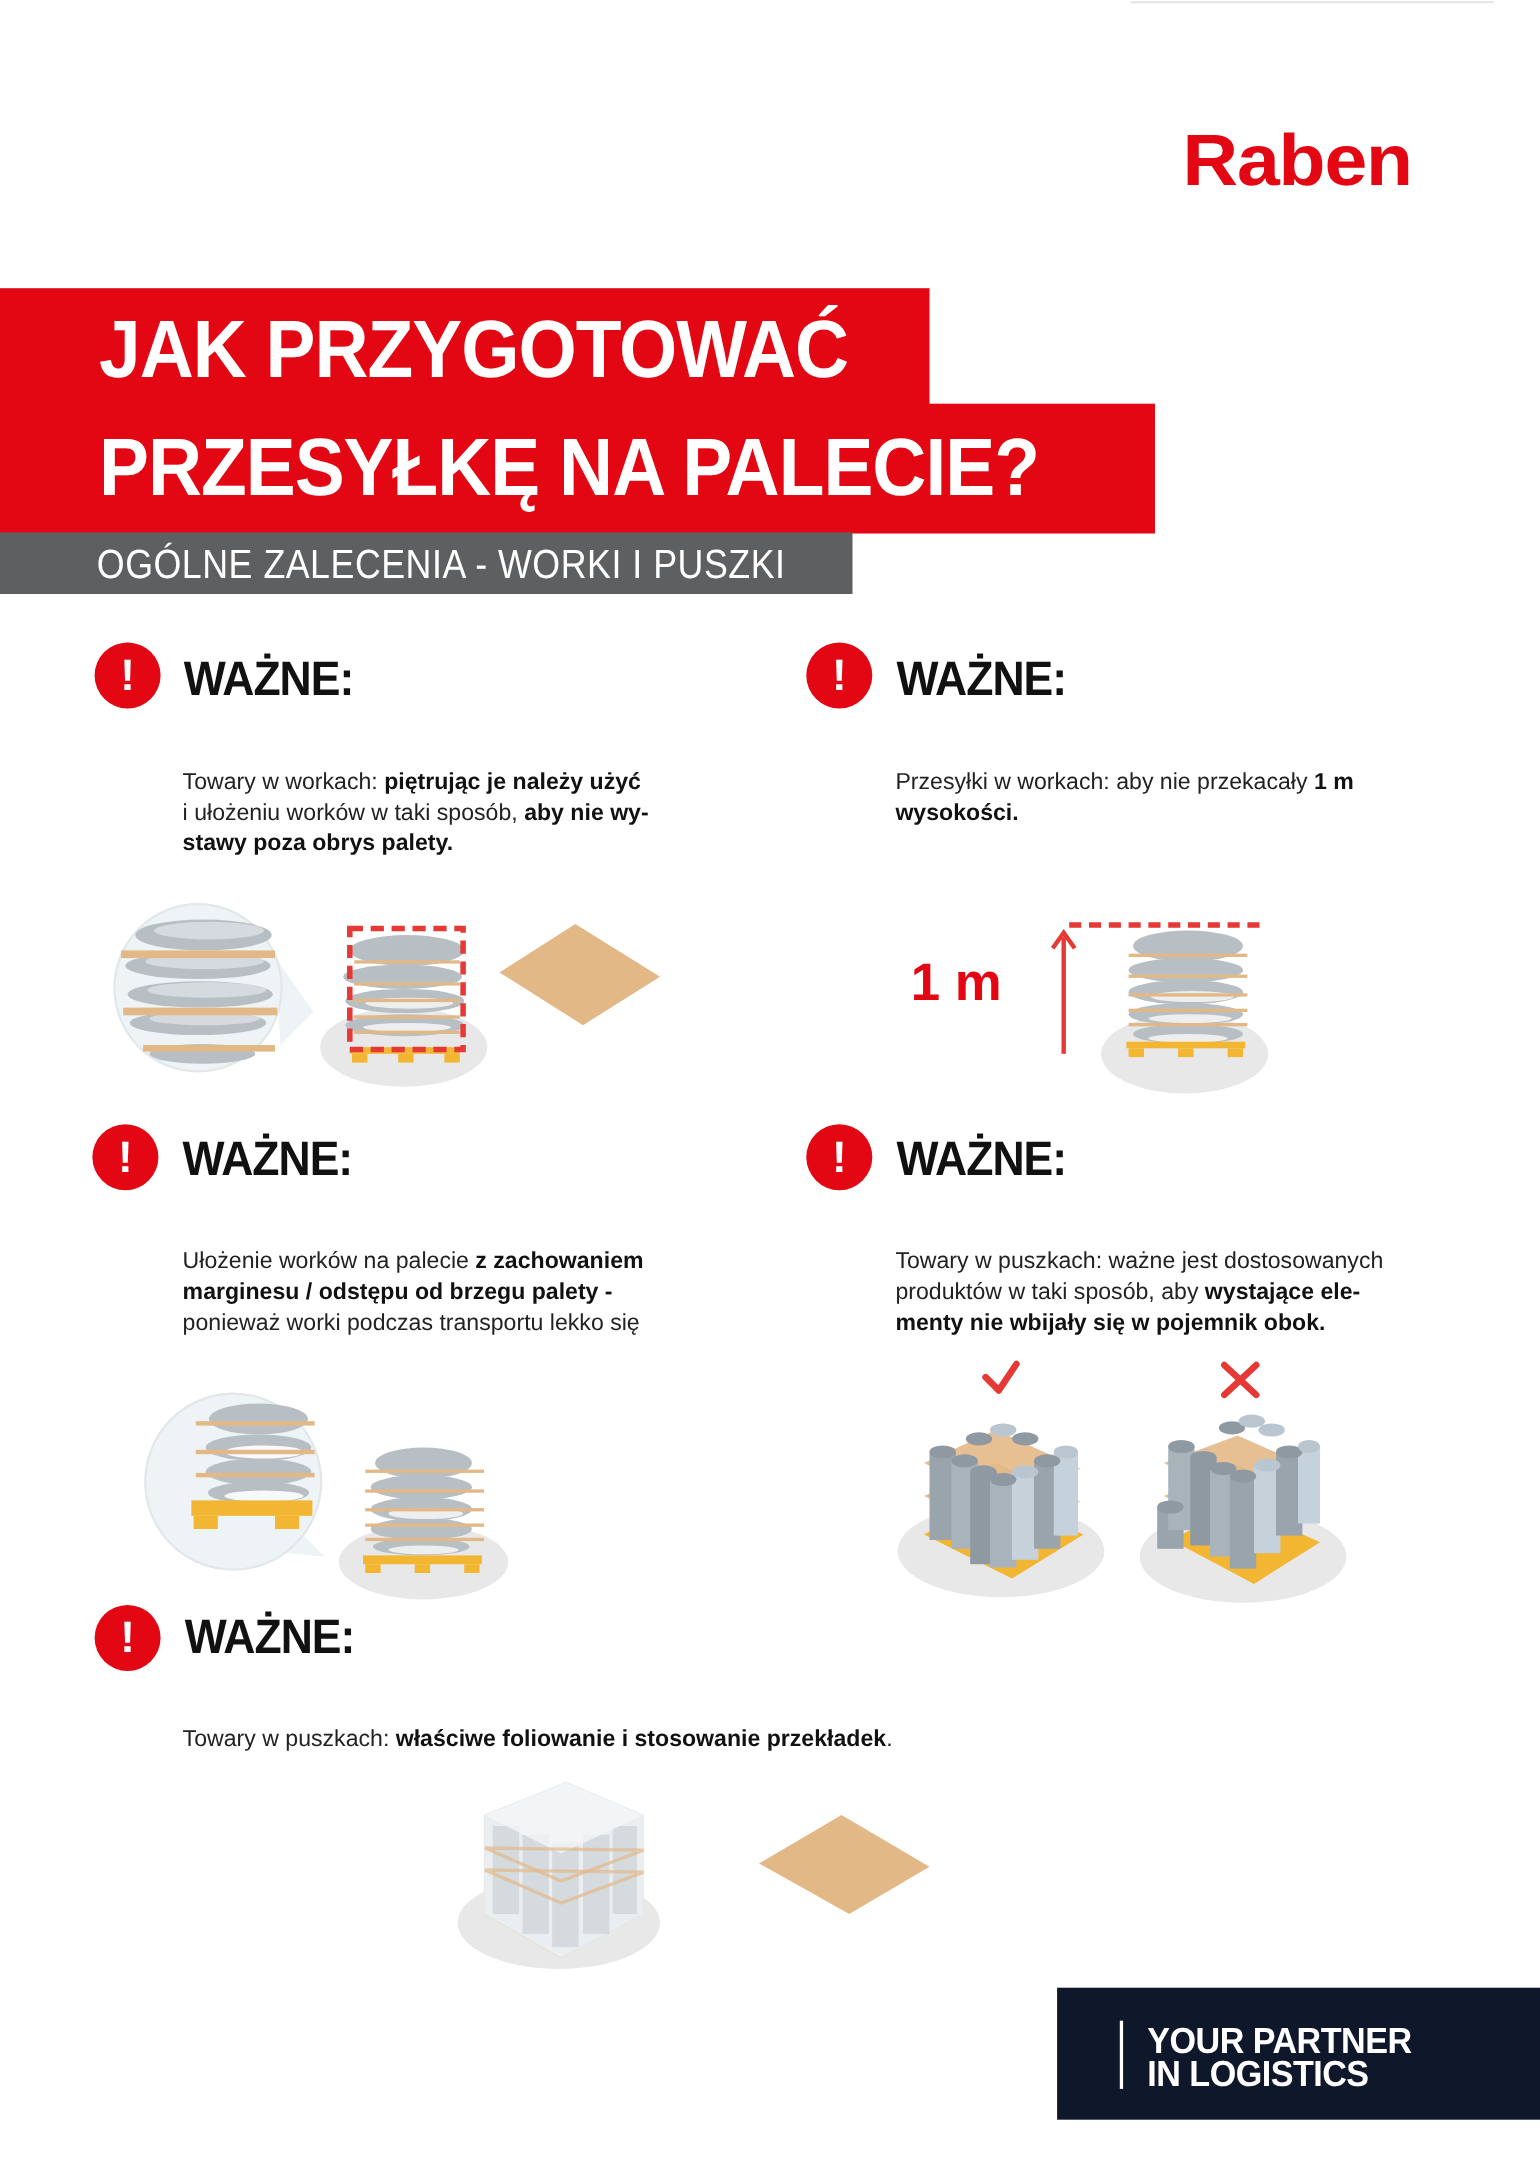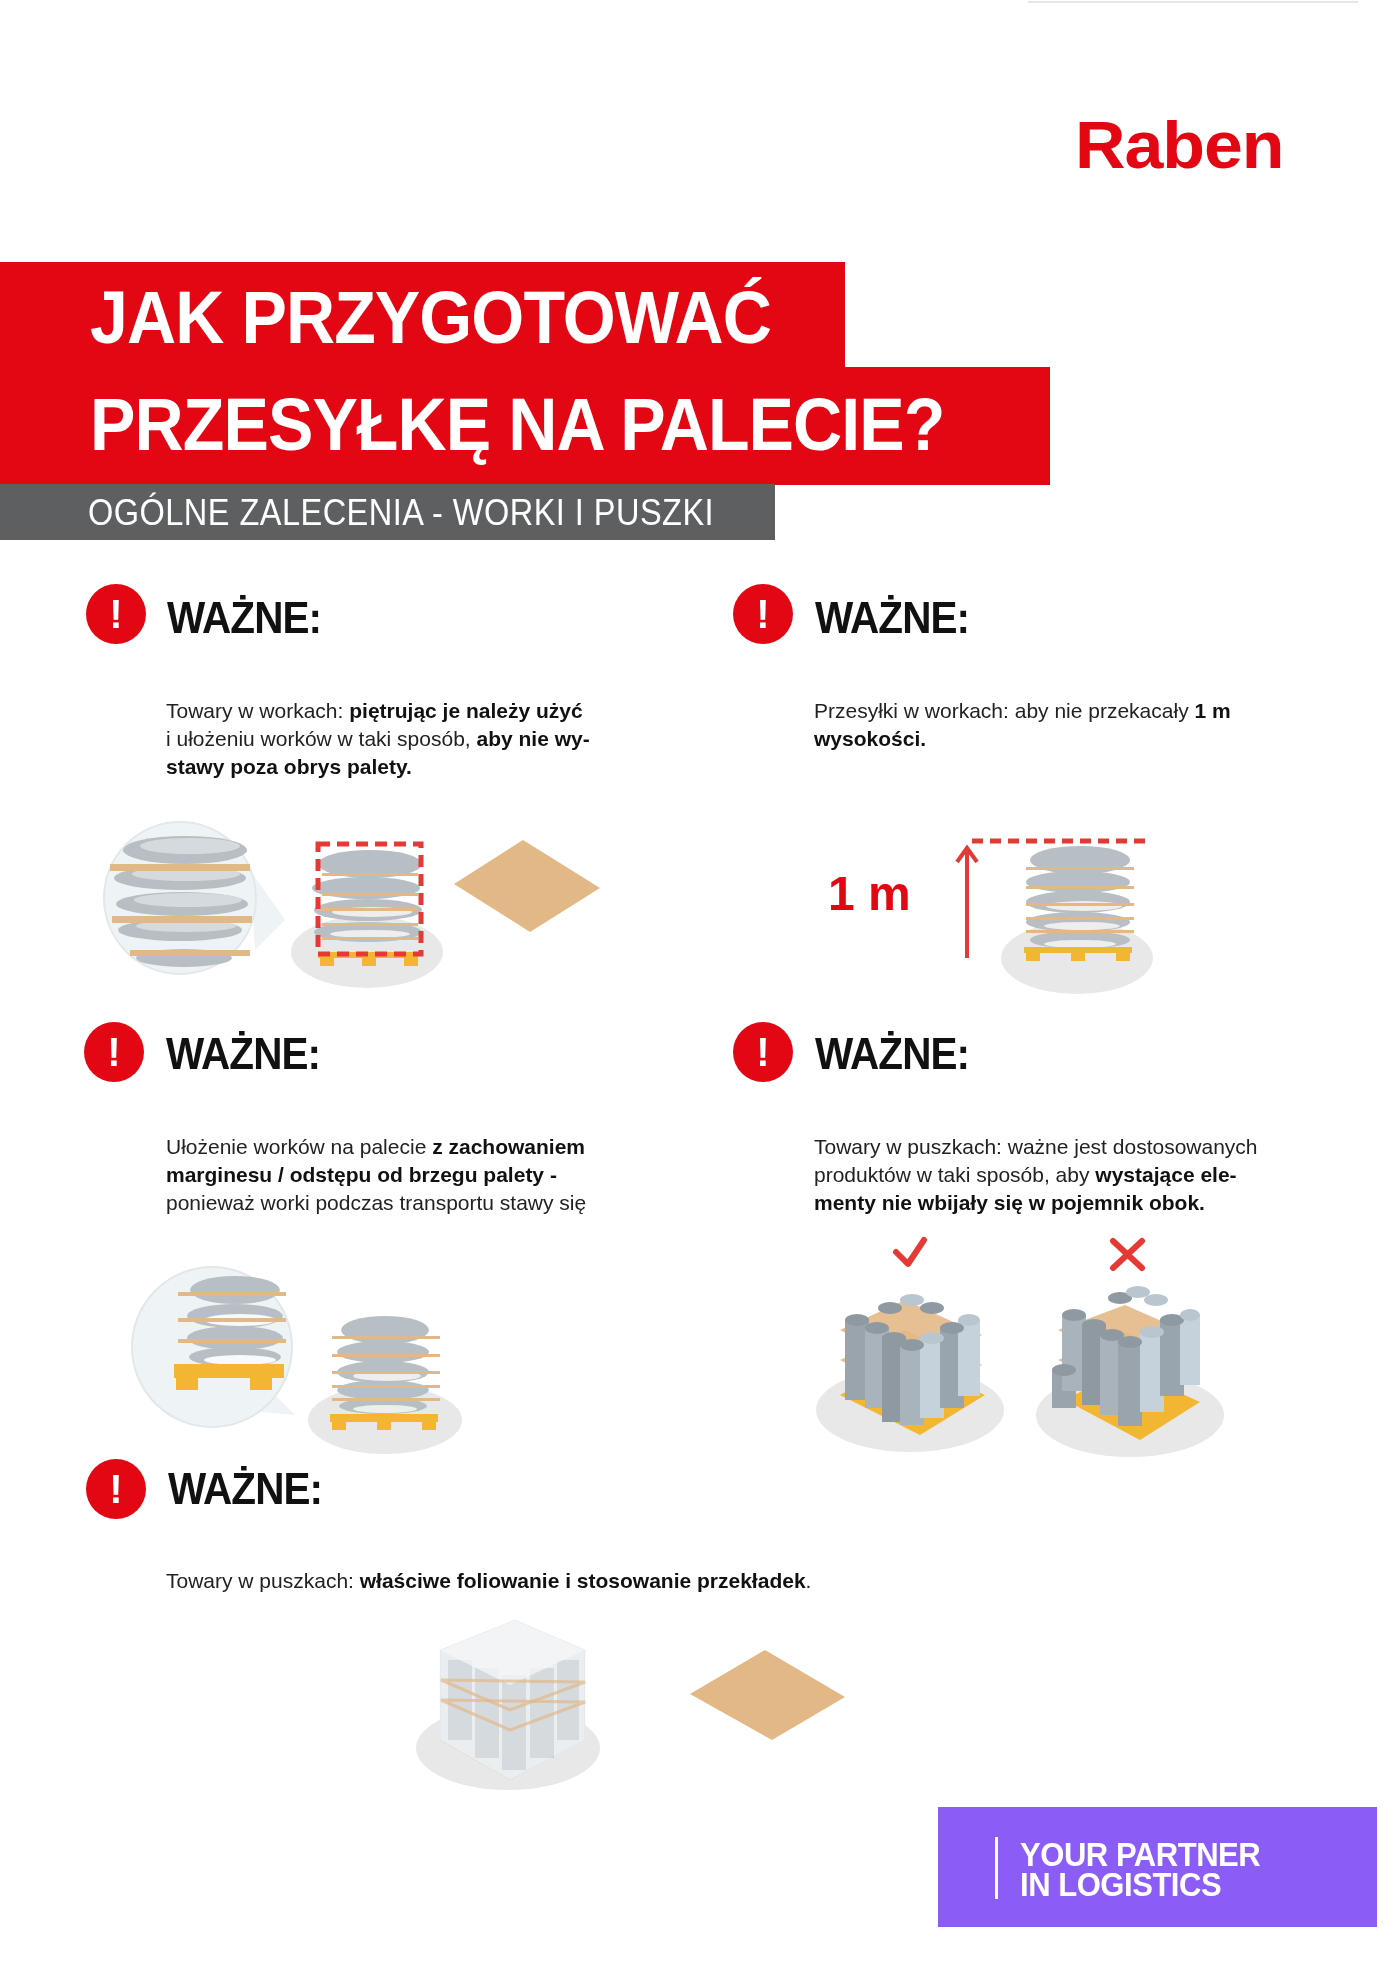--- a/index.html
+++ b/index.html
@@ -18,21 +18,21 @@
   .grey { left:0; top:484px; width:775px; height:56px; background:#5d5f60; }
   .subtitle { left:88px; top:492px; font-size:37px; color:#fff; font-weight:400;
               letter-spacing:0.5px; transform:scaleX(0.88); transform-origin:left; white-space:nowrap; }
   .section .icon { width:60px; height:60px; border-radius:50%; background:#e30613; color:#fff;
           font-weight:700; font-size:40px; text-align:center; line-height:60px; position:absolute; }
   .section .heading { position:absolute; font-size:44px; font-weight:700; color:#111;
           letter-spacing:-1px; transform:scaleX(0.92); transform-origin:left; white-space:nowrap; line-height:1; }
   .section .body { position:absolute; font-size:21px; line-height:28px; color:#222;margin-top:35px; }
   .section .body b { font-weight:700; color:#111; }
   .illus { position:absolute; }
-  .footer { left:938px; top:1807px; width:439px; height:120px; background:#8b5cf6; }
+  .footer { left:961px; top:1807px; width:439px; height:120px; background:#0f172a; }
   .footer .bar { position:absolute; left:57px; top:30px; width:3px; height:62px; background:#fff; }
   .footer .line { position:absolute; left:82px; font-size:33px; font-weight:700; color:#fff;
           line-height:1; letter-spacing:-0.5px; transform:scaleX(0.94); transform-origin:left; white-space:nowrap; }
   .footer .l1 { top:31px; }
   .footer .l2 { top:61px; }
 </style>
 </head>
 <body>
 
 <div class="abs topline"></div>
@@ -142,21 +142,21 @@
     <rect x="166" y="123" width="14" height="8" fill="#f2b632"></rect>
   </svg>
 </div>
 
 <div class="section">
   <div class="icon" style="left:84px;top:1022px">!</div>
   <div class="heading" style="left:166px;top:1032px">WAŻNE:</div>
   <div class="body" style="left:166px;top:1098px;width:520px">
     <div><span>Ułożenie worków na palecie </span><b>z zachowaniem</b></div>
     <div><b>marginesu / odstępu od brzegu palety -</b></div>
-    <div><span>ponieważ worki podczas transportu stawy się</span></div>
+    <div><span>ponieważ worki podczas transportu lekko się</span></div>
   </div>
   <svg class="illus" style="left:100px;top:1240px" width="500" height="220">
     <polygon points="160,140 195,175 140,170" fill="#eef3f5"></polygon>
     <circle cx="112" cy="107" r="80" fill="#eef3f5" stroke="#e2e7ea" stroke-width="2"></circle>
     <g fill="#b8bfc4">
       <ellipse cx="135" cy="50" rx="45" ry="14"></ellipse>
       <ellipse cx="135" cy="76" rx="48" ry="12"></ellipse>
       <ellipse cx="135" cy="98" rx="48" ry="12"></ellipse>
       <ellipse cx="135" cy="117" rx="46" ry="10"></ellipse>
     </g>

